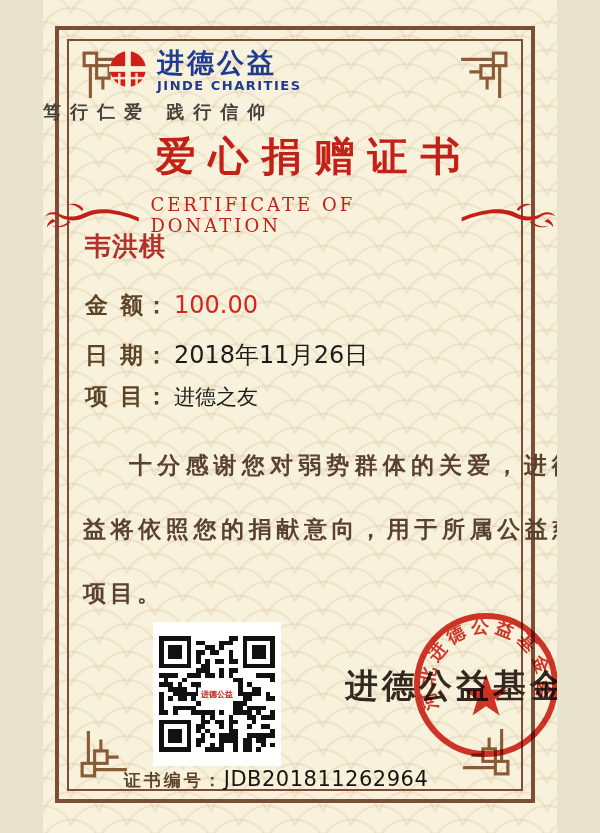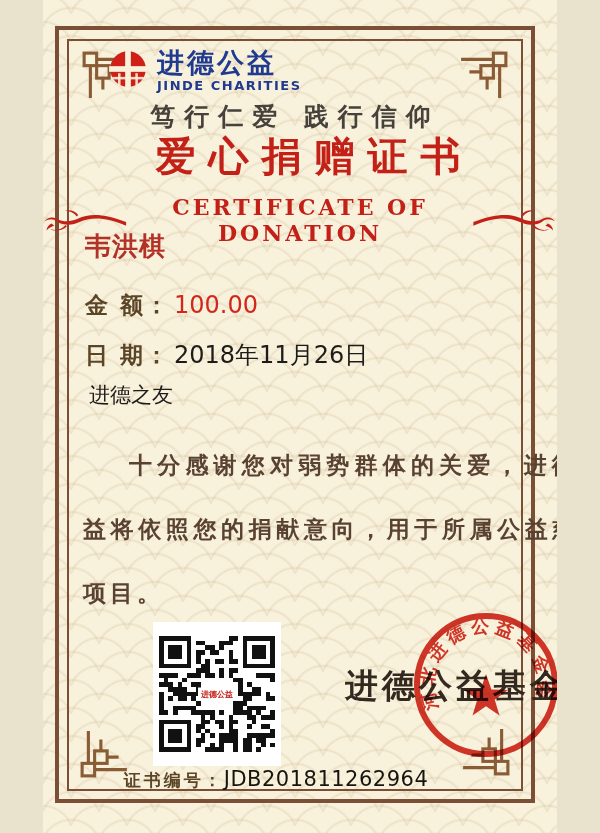--- a/index.html
+++ b/index.html
@@ -18,26 +18,26 @@
   .orn{position:absolute;width:50px;height:50px;}
   .orn-tl{left:38px;top:50px;}
   .orn-tr{right:48px;top:50px;transform:scaleX(-1);}
   .orn-bl{left:36px;bottom:54px;transform:scaleY(-1);}
   .orn-br{right:46px;bottom:56px;transform:scale(-1,-1);}
   .logo{position:absolute;left:64px;top:48px;display:flex;align-items:flex-start;}
   .logo-icon{width:42px;height:42px;margin-right:8px;}
   .logo-texts{display:flex;flex-direction:column;}
   .logo-cn{font-size:27px;font-weight:bold;color:#1f3a8e;letter-spacing:3px;line-height:30px;font-family:"DejaVu Serif",serif;}
   .logo-en{font-size:13px;font-weight:bold;color:#1f3a8e;letter-spacing:1.5px;line-height:15px;font-family:"DejaVu Sans",sans-serif;}
-  .motto{position:absolute;left:0;right:10px;top:100px;text-align:center;font-size:25px;
+  .motto{position:absolute;left:0;right:10px;top:100px;text-align:left;font-size:18px;
     letter-spacing:9px;color:#46423b;font-weight:600;}
   .title{position:absolute;left:16px;right:0;top:124px;margin:5px;text-align:center;
     font-size:40px;font-weight:bold;color:#c32118;letter-spacing:13px;text-indent:13px;}
   .subtitle-row{position:absolute;left:0;right:0;top:194px;display:flex;align-items:center;justify-content:center;gap:10px;}
-  .subtitle{font-size:22px;font-weight:bold;color:#c32118;letter-spacing:3px;text-align:center;}
+  .subtitle{font-size:18px;font-weight:normal;color:#c32118;letter-spacing:3px;}
   .flourish{width:112px;height:32px;}
   .flourish.right{transform:scaleX(-1);}
   .name{position:absolute;left:42px;top:229px;font-size:26px;font-weight:bold;color:#b23227;
     font-family:"DejaVu Sans",sans-serif;letter-spacing:1px;}
   .field{position:absolute;left:42px;display:flex;align-items:baseline;}
   .field-amount{top:290px;}
   .field-date{top:339px;}
   .field-project{top:381px;}
   .flabel{font-size:23px;font-weight:bold;color:#5c4527;letter-spacing:2px;}
   .fvalue{font-family:"DejaVu Sans",sans-serif;}
@@ -140,20 +140,21 @@
 
   <div class="field field-amount">
     <span class="flabel">金 额：</span>
     <span class="fvalue v-amount">100.00</span>
   </div>
   <div class="field field-date">
     <span class="flabel">日 期：</span>
     <span class="fvalue v-date">2018年11月26日</span>
   </div>
   <div class="field field-project">
+    <span class="flabel">项 目：</span>
     <span class="fvalue v-project">进德之友</span>
   </div>
 
   <div class="thanks">
     <p>十分感谢您对弱势群体的关爱，进德公益将依照您的捐献意向，用于所属公益慈善项目。</p>
   </div>
 
   <div class="qr-panel">
     <svg id="qr-svg" viewBox="0 0 25 25" shape-rendering="crispEdges">
         <rect x="0" y="0" width="1" height="1" fill="#111"></rect>

